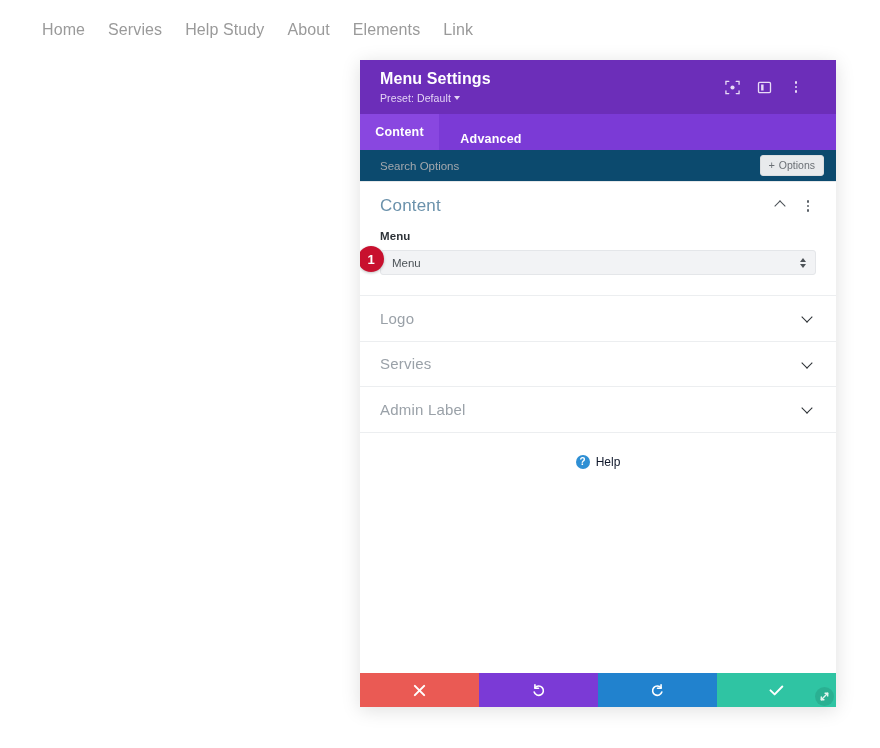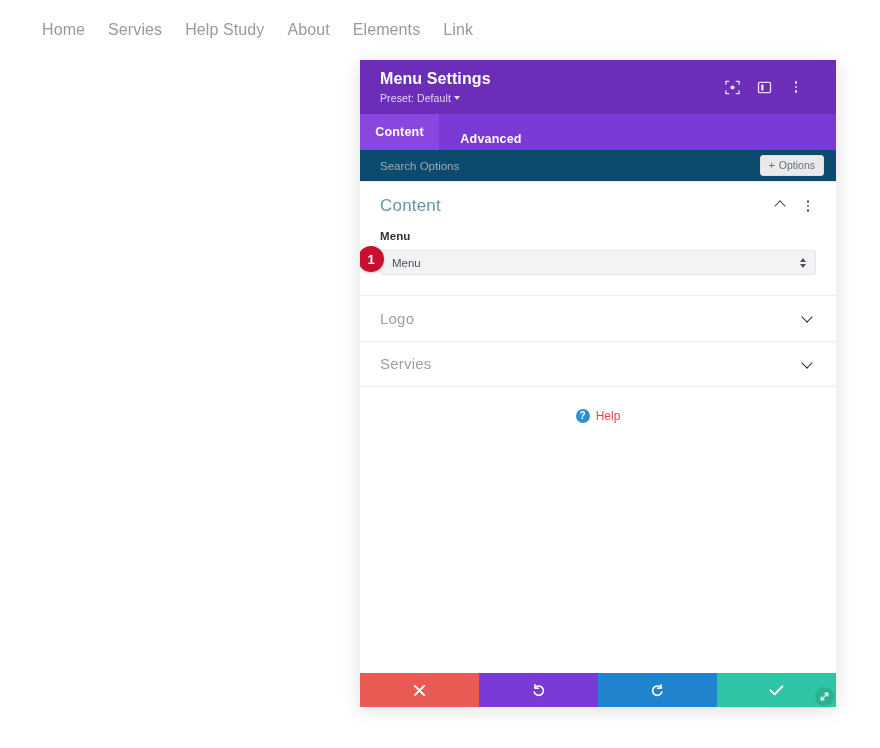--- a/index.html
+++ b/index.html
@@ -246,21 +246,21 @@
     border-radius: 50%;
     background: #2e8fd4;
     color: #ffffff;
     font-size: 10px;
     font-weight: bold;
     display: flex;
     align-items: center;
     justify-content: center;
     line-height: 1;
   }
-  .help-text { font-size: 12px; color: #ef4444; }
+  .help-text { font-size: 12px; color: #0f172a; }
 
   
   .modal-footer {
     height: 34px;
     display: flex;
     flex: none;
     position: relative;
   }
   .fbtn {
     flex: 1 1 0;
@@ -373,20 +373,24 @@
     </div>
 
     <div class="section-row">
       <span class="section-row-title">Logo</span>
       <span class="chev chev-down"></span>
     </div>
     <div class="section-row">
       <span class="section-row-title">Servies</span>
       <span class="chev chev-down"></span>
     </div>
+    <div class="section-row">
+      <span class="section-row-title">Admin Label</span>
+      <span class="chev chev-down"></span>
+    </div>
 
     <div class="help-row">
       <span class="help-icon">?</span>
       <span class="help-text">Help</span>
     </div>
 
   </div>
 
   <div class="modal-footer">
     <div class="fbtn" style="background:#ea5a54">

